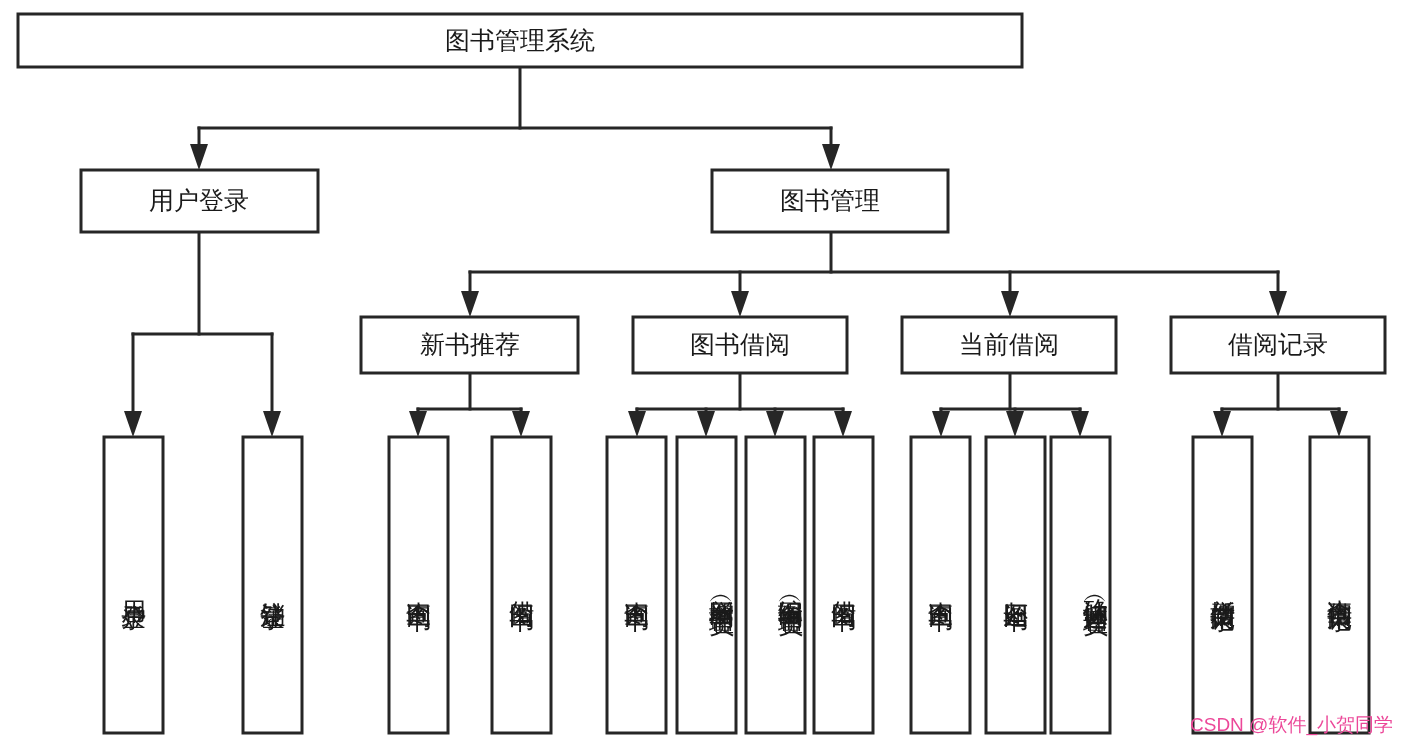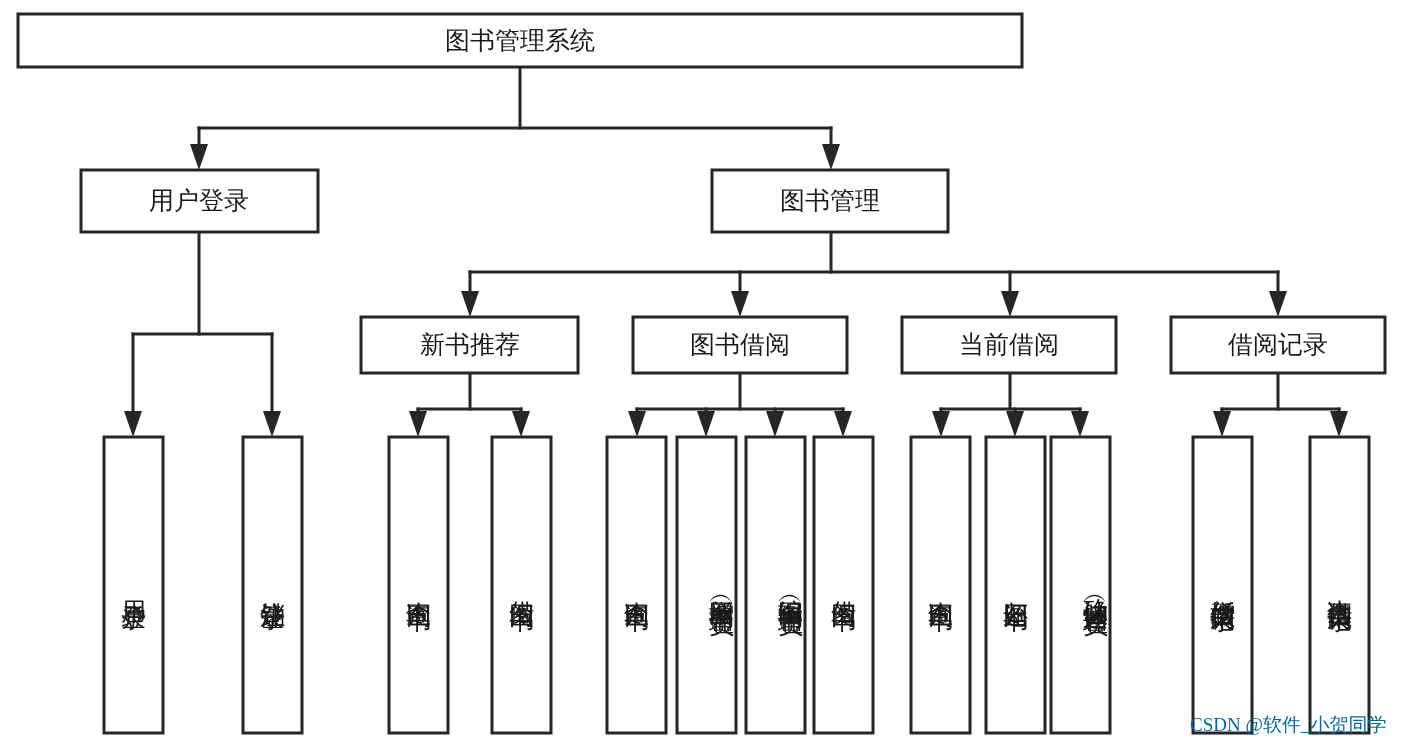--- a/index.html
+++ b/index.html
@@ -62,23 +62,23 @@
     align-items: center;
     justify-content: center;
     text-align: center;
     pointer-events: none;
     user-select: none;
   }
   #watermark {
     position: absolute;
     left: 1190px;
     top: 712px;
-    font-family: Liberation Serif, serif;
+    font-family: Liberation Sans, sans-serif;
     font-size: 19px;
-    color: #0369a1;
+    color: #ec4899;
     white-space: nowrap;
     user-select: none;
   }
 </style>
 </head>
 <body>
 
 <div id="diagram-root">
 
   <svg id="tree-svg" viewBox="0 0 1405 747">

